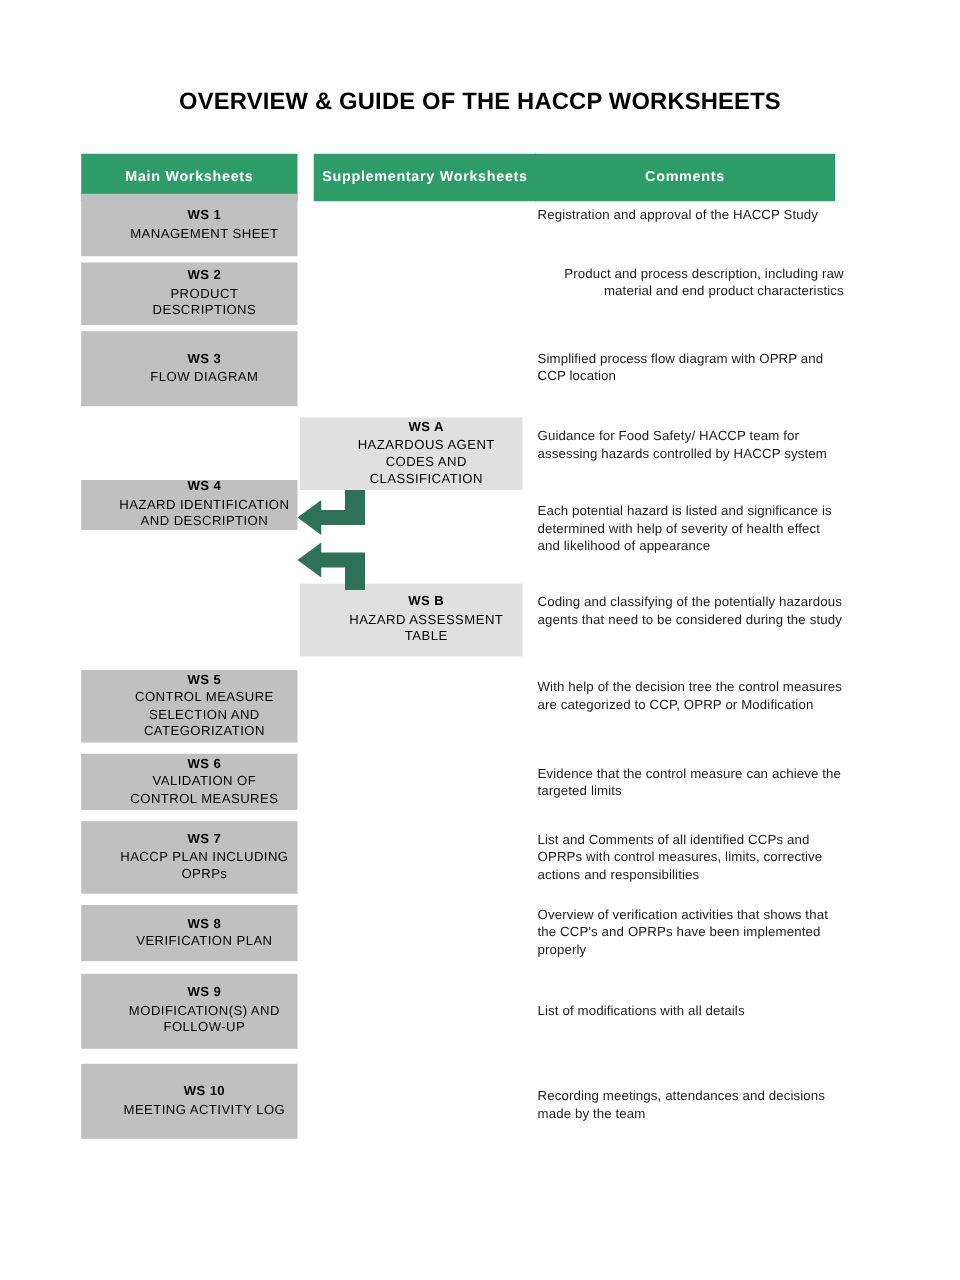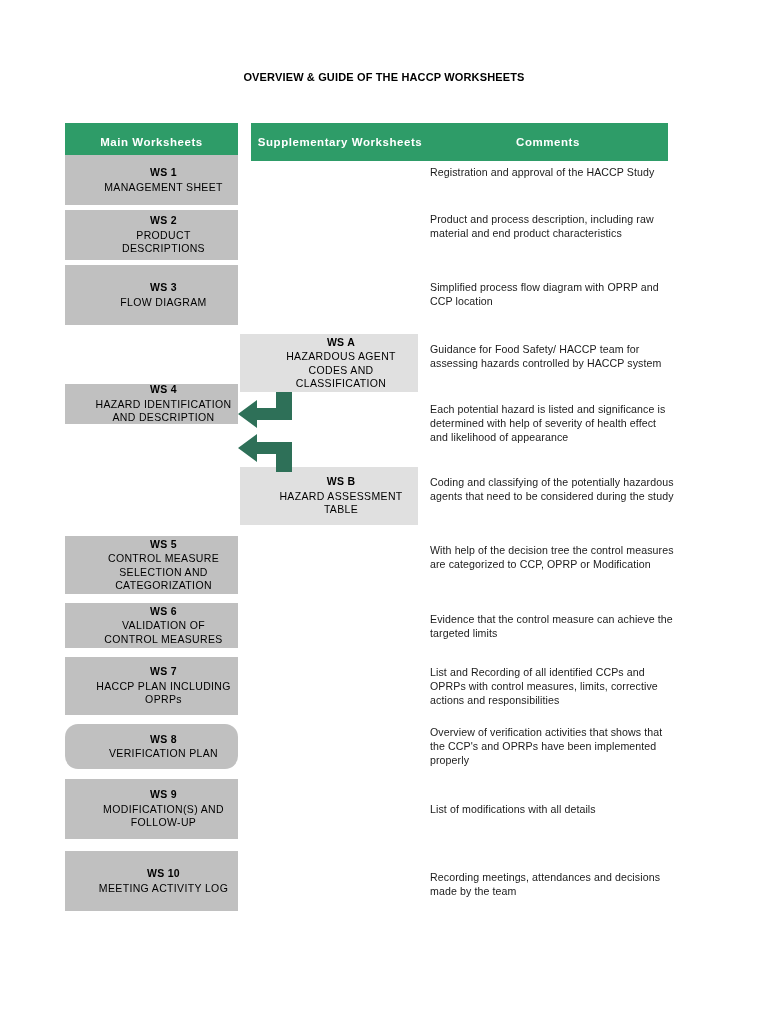--- a/index.html
+++ b/index.html
@@ -19,21 +19,21 @@
     background: #ffffff;
   }
 
   
   .doc-title {
     position: absolute;
     left: 0;
     top: 71px;
     width: 768px;
     text-align: center;
-    font-size: 11px;
+    font-size: 19px;
     font-weight: bold;
     letter-spacing: 0.15px;
     color: #000000;
   }
 
   
   .hdr {
     position: absolute;
     background: #2e9c68;
     color: #ffffff;
@@ -136,21 +136,21 @@
   <div class="ws-box ws-main" style="top:603px; height:45px;">
     <span class="ws-code">WS 6</span>
     <span class="ws-name">VALIDATION OF CONTROL MEASURES</span>
   </div>
 
   <div class="ws-box ws-main" style="top:657px; height:58px;">
     <span class="ws-code">WS 7</span>
     <span class="ws-name">HACCP PLAN INCLUDING OPRPs</span>
   </div>
 
-  <div class="ws-box ws-main" style="top:724px; height:45px;border-radius:13px;">
+  <div class="ws-box ws-main" style="top:724px; height:45px;">
     <span class="ws-code">WS 8</span>
     <span class="ws-name">VERIFICATION PLAN</span>
   </div>
 
   <div class="ws-box ws-main" style="top:779px; height:60px;">
     <span class="ws-code">WS 9</span>
     <span class="ws-name">MODIFICATION(S) AND FOLLOW-UP</span>
   </div>
 
   <div class="ws-box ws-main" style="top:851px; height:60px;">
@@ -172,35 +172,35 @@
     <svg width="58" height="80" viewBox="0 0 58 80" xmlns="http://www.w3.org/2000/svg">
 
       <polygon fill="#2e7058" points="38,0 54,0 54,28 19,28 19,36 0,22 19,8 19,16 38,16"></polygon>
 
       <polygon fill="#2e7058" points="38,80 54,80 54,50 19,50 19,42 0,56 19,70 19,62 38,62"></polygon>
     </svg>
   </div>
 
   <div class="comment" style="top:165px;">Registration and approval of the HACCP Study</div>
 
-  <div class="comment" style="top:212px;">Product and process description, including raw material and end product characteristics</div>
+  <div class="comment" style="top:212px;text-align:right;">Product and process description, including raw material and end product characteristics</div>
 
   <div class="comment" style="top:280px;">Simplified process flow diagram with OPRP and CCP location</div>
 
   <div class="comment" style="top:342px;">Guidance for Food Safety/ HACCP team for assessing hazards controlled by HACCP system</div>
 
   <div class="comment" style="top:402px;">Each potential hazard is listed and significance is determined with help of severity of health effect and likelihood of appearance</div>
 
   <div class="comment" style="top:475px;">Coding and classifying of the potentially hazardous agents that need to be considered during the study</div>
 
   <div class="comment" style="top:543px;">With help of the decision tree the control measures are categorized to CCP, OPRP or Modification</div>
 
   <div class="comment" style="top:612px;">Evidence that the control measure can achieve the targeted limits</div>
 
-  <div class="comment" style="top:665px;">List and Recording of all identified CCPs and OPRPs with control measures, limits, corrective actions and responsibilities</div>
+  <div class="comment" style="top:665px;">List and Comments of all identified CCPs and OPRPs with control measures, limits, corrective actions and responsibilities</div>
 
   <div class="comment" style="top:725px;">Overview of verification activities that shows that the CCP's and OPRPs have been implemented properly</div>
 
   <div class="comment" style="top:802px;">List of modifications with all details</div>
 
   <div class="comment" style="top:870px;">Recording meetings, attendances and decisions made by the team</div>
 
 </div>
 
 </body></html>

